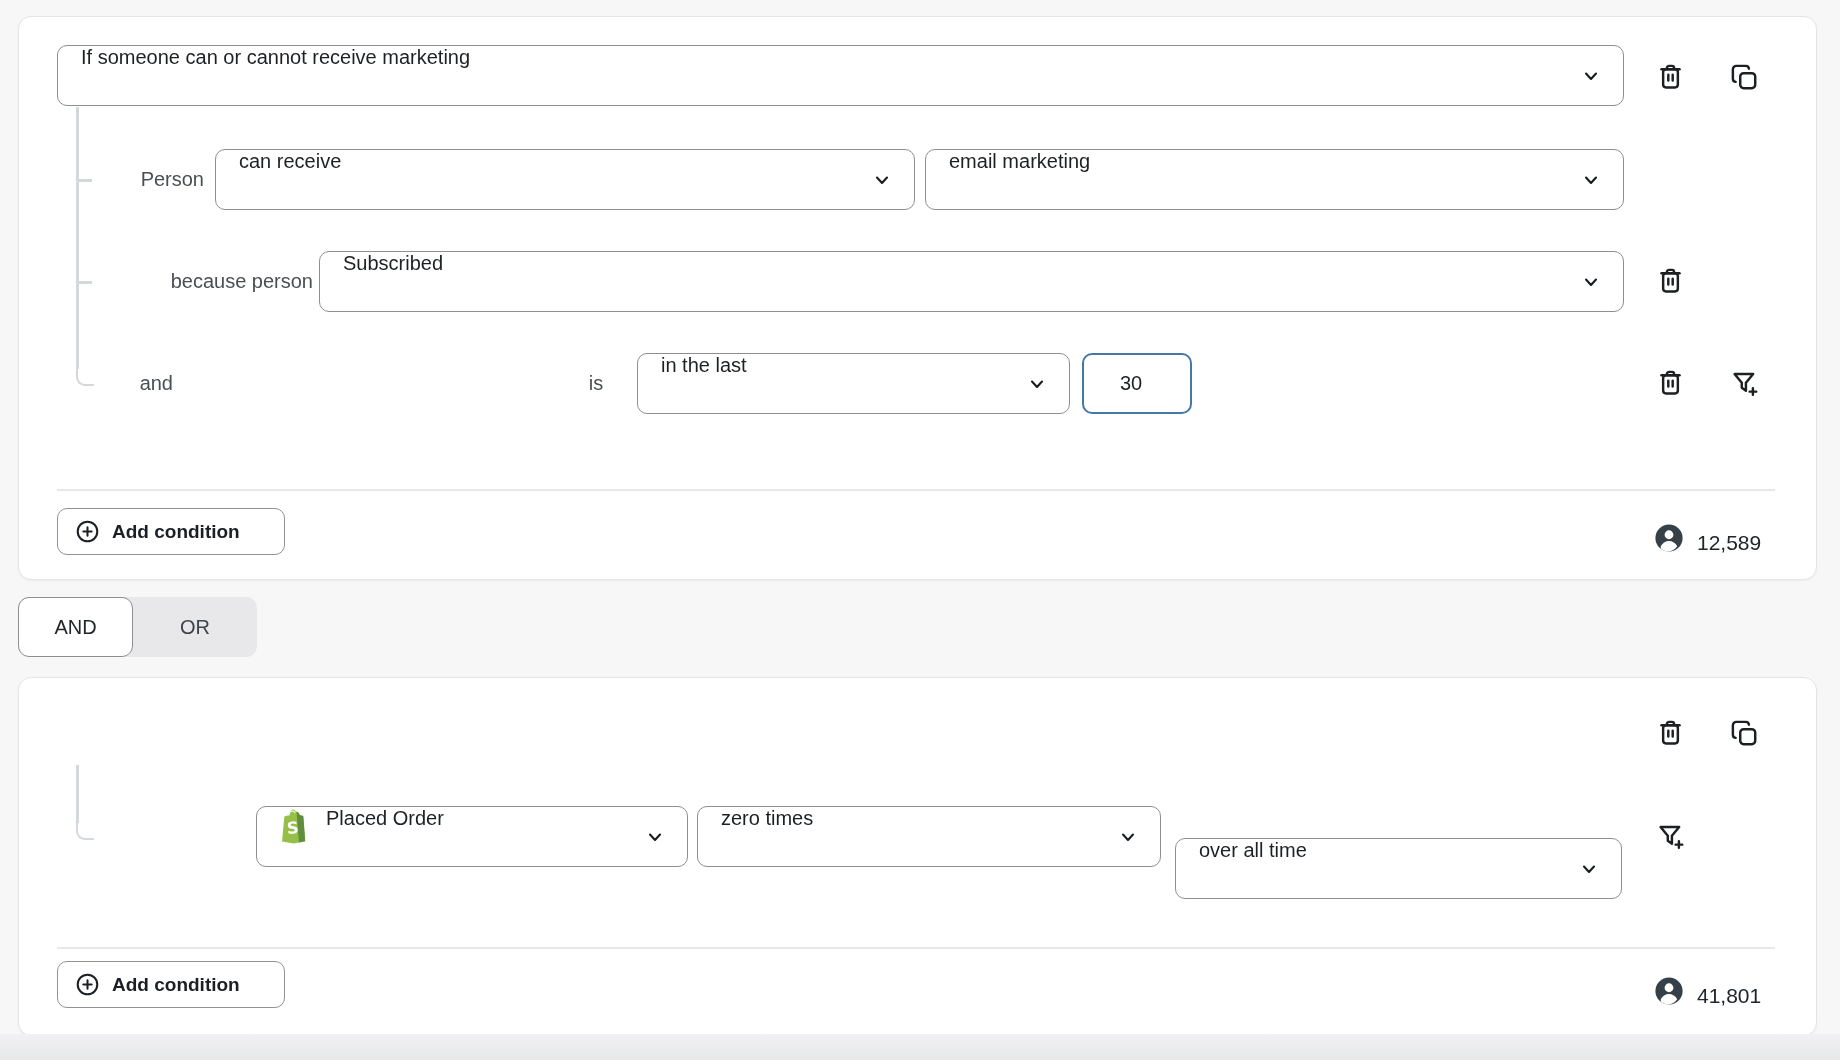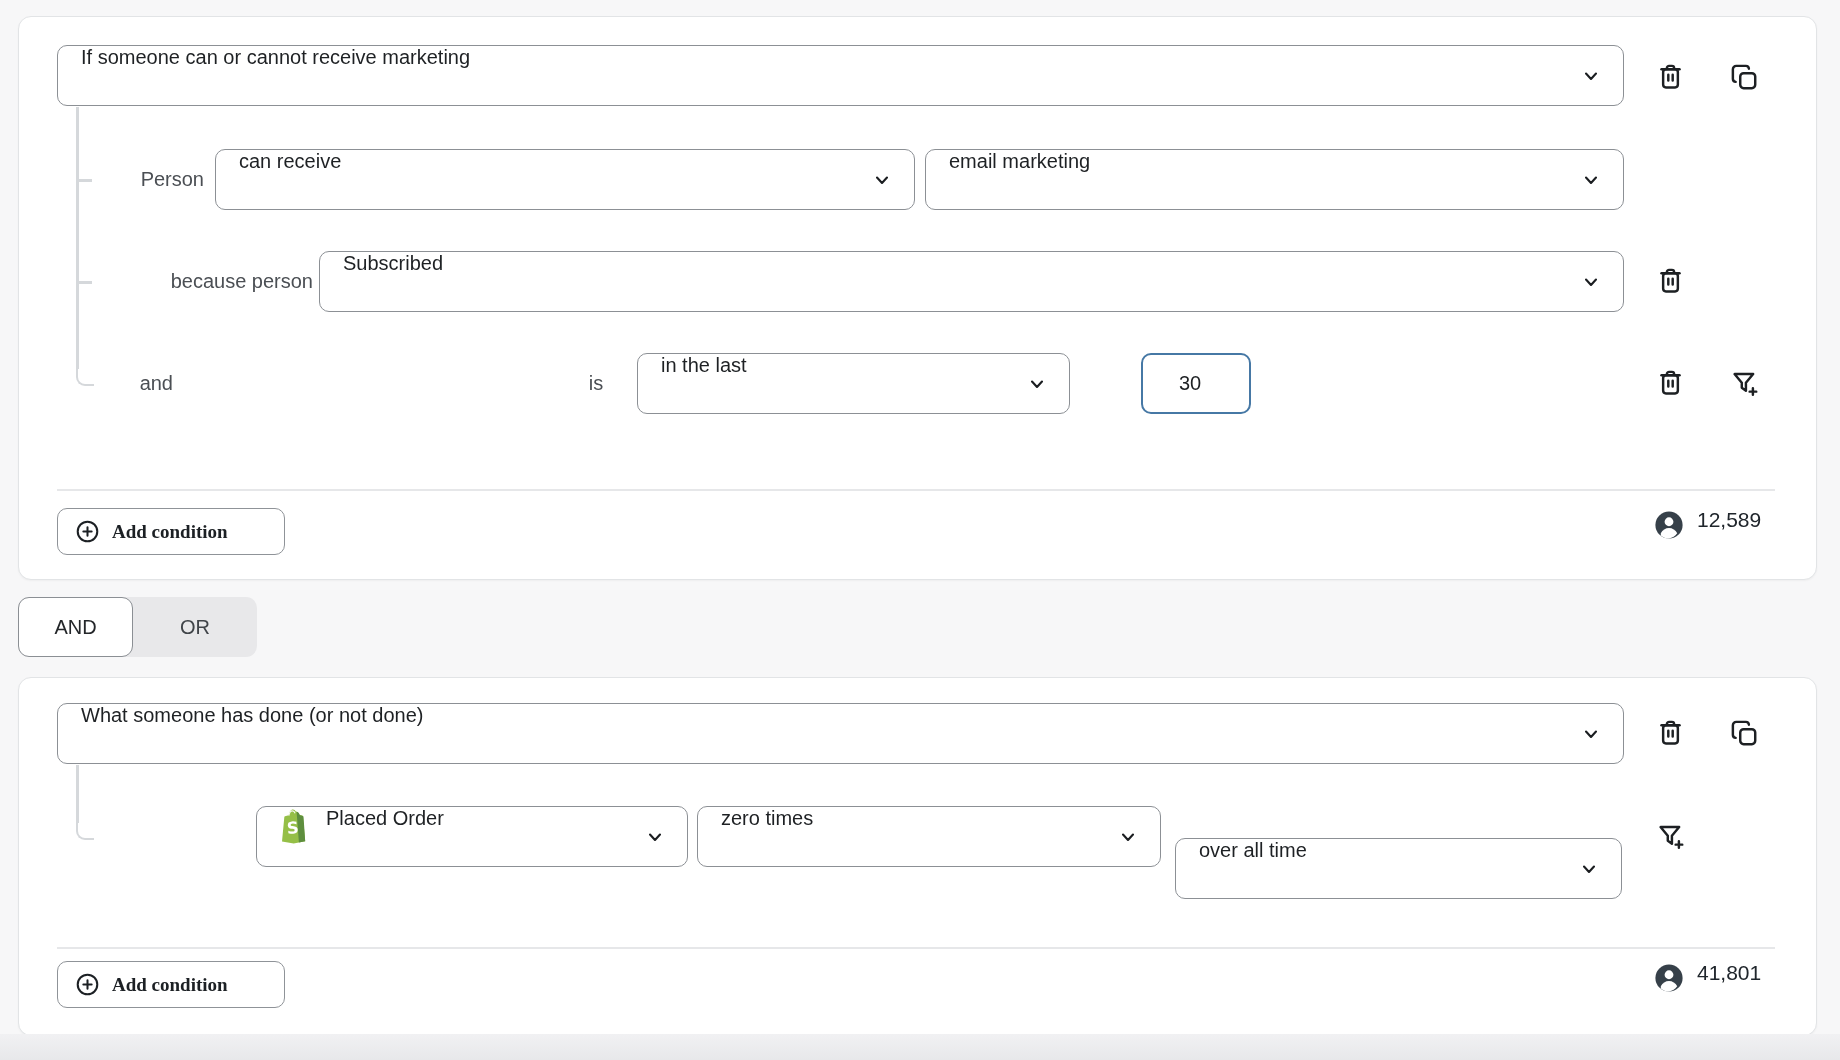--- a/index.html
+++ b/index.html
@@ -17,22 +17,22 @@
   .icon-btn{position:absolute;width:36px;height:36px;display:flex;align-items:center;justify-content:center;
        background:none;border:none;padding:0;cursor:pointer}
   .divider{position:absolute;height:2px;background:#e6e7e9}
   .vline{position:absolute;width:2.5px;background:#d5d8db}
   .stub{position:absolute;height:2.5px;background:#d5d8db}
   .elbow{position:absolute;border-left:2.5px solid #d5d8db;border-bottom:2.5px solid #d5d8db;
        border-bottom-left-radius:9px;background:transparent}
   .add-btn{position:absolute;display:flex;align-items:center;gap:11px;width:228px;height:47px;
        box-sizing:border-box;background:#fff;border:1.5px solid #8f9398;border-radius:10px;
        padding:0 0 0 16px;font-size:19px;font-weight:700;color:#1c2024;cursor:pointer;
-       font-family:Liberation Serif, serif}
-  .count{position:absolute;display:flex;align-items:flex-start;gap:11px;height:47px;font-size:21px;
+       font-family:Liberation Sans, sans-serif}
+  .count{position:absolute;display:flex;align-items:flex-end;gap:11px;height:47px;font-size:21px;
        font-weight:500;color:#20262c}
   .num-input{position:absolute;height:61px;width:110px;box-sizing:border-box;border:2px solid #4678a5;
        border-radius:10px;padding:0 10px 0 19px;font-size:20px;color:#1e2124;font-family:inherit;
        outline:none;background:#fff}
   .seg-bg{position:absolute;background:#e8e8ea;border-radius:11px}
   .seg-on{position:absolute;background:#fff;border:1.5px solid #8b8f94;border-radius:11px;display:flex;
        align-items:center;justify-content:center;font-size:20px;color:#232629;box-sizing:border-box;
        cursor:pointer;font-family:inherit;z-index:2}
   .seg-off{position:absolute;display:flex;align-items:center;justify-content:center;font-size:20px;
        color:#404449;background:none;border:none;cursor:pointer;font-family:inherit;z-index:1}
@@ -122,21 +122,21 @@
   <div class="lbl" style="left:40px;top:353px;width:133px">and</div>
   <div class="lbl lbl-c" style="left:576px;top:353px;width:40px">is</div>
   <div class="sel" style="left:637px;top:353px;width:433px">
     <span>in the last</span>
     <span class="chev">
       <svg width="20" height="20" viewBox="0 0 20 20">
           <polyline points="5,7.5 10,13 15,7.5" fill="none" stroke="#1b1e21" stroke-width="2.1" stroke-linecap="round" stroke-linejoin="round"></polyline>
         </svg>
     </span>
   </div>
-  <input class="num-input" style="left: 1141px; top: 353px; padding-left: 36px;" type="text" value="30">
+  <input class="num-input" style="left: 1082px; top: 353px; padding-left: 36px;" type="text" value="30">
   <button class="icon-btn" style="left:1652px;top:365px">
     <span>
       <svg width="31" height="31" viewBox="0 0 24 24" fill="none" stroke="#1d2023" stroke-width="1.9" stroke-linecap="round" stroke-linejoin="round">
         <path d="M9.2 5.5v-.8a1.7 1.7 0 0 1 1.7-1.7h2.2a1.7 1.7 0 0 1 1.7 1.7v.8"></path>
         <path d="M5 5.6h14"></path>
           <rect x="6.3" y="5.6" width="11.4" height="14.1" rx="2.2"></rect>
         <path d="M10.3 9.9v4.5M13.7 9.9v4.5"></path>
       </svg>
     </span>
   </button>
@@ -174,28 +174,20 @@
 
   <div class="seg-bg" style="left:18px;top:597px;width:239px;height:60px"></div>
   <button class="seg-on" style="left:18px;top:597px;width:115px;height:60px">AND</button>
   <button class="seg-off" style="left:133px;top:597px;width:124px;height:60px">OR</button>
 
   <div class="card" style="left:18px;top:677px;width:1797px;height:357px">
     <div class="vline" style="left:57px;top:87px;height:58px"></div>
     <div class="elbow" style="left:57px;top:145px;width:16px;height:15px"></div>
   </div>
 
-  <div class="sel" style="left:57px;top:703px;width:1567px">
-    <span>What someone has done (or not done)</span>
-    <span class="chev">
-      <svg width="20" height="20" viewBox="0 0 20 20">
-          <polyline points="5,7.5 10,13 15,7.5" fill="none" stroke="#1b1e21" stroke-width="2.1" stroke-linecap="round" stroke-linejoin="round"></polyline>
-        </svg>
-    </span>
-  </div>
   <button class="icon-btn" style="left:1652px;top:715px">
     <span>
       <svg width="31" height="31" viewBox="0 0 24 24" fill="none" stroke="#1d2023" stroke-width="1.9" stroke-linecap="round" stroke-linejoin="round">
         <path d="M9.2 5.5v-.8a1.7 1.7 0 0 1 1.7-1.7h2.2a1.7 1.7 0 0 1 1.7 1.7v.8"></path>
         <path d="M5 5.6h14"></path>
           <rect x="6.3" y="5.6" width="11.4" height="14.1" rx="2.2"></rect>
         <path d="M10.3 9.9v4.5M13.7 9.9v4.5"></path>
       </svg>
     </span>
   </button>

